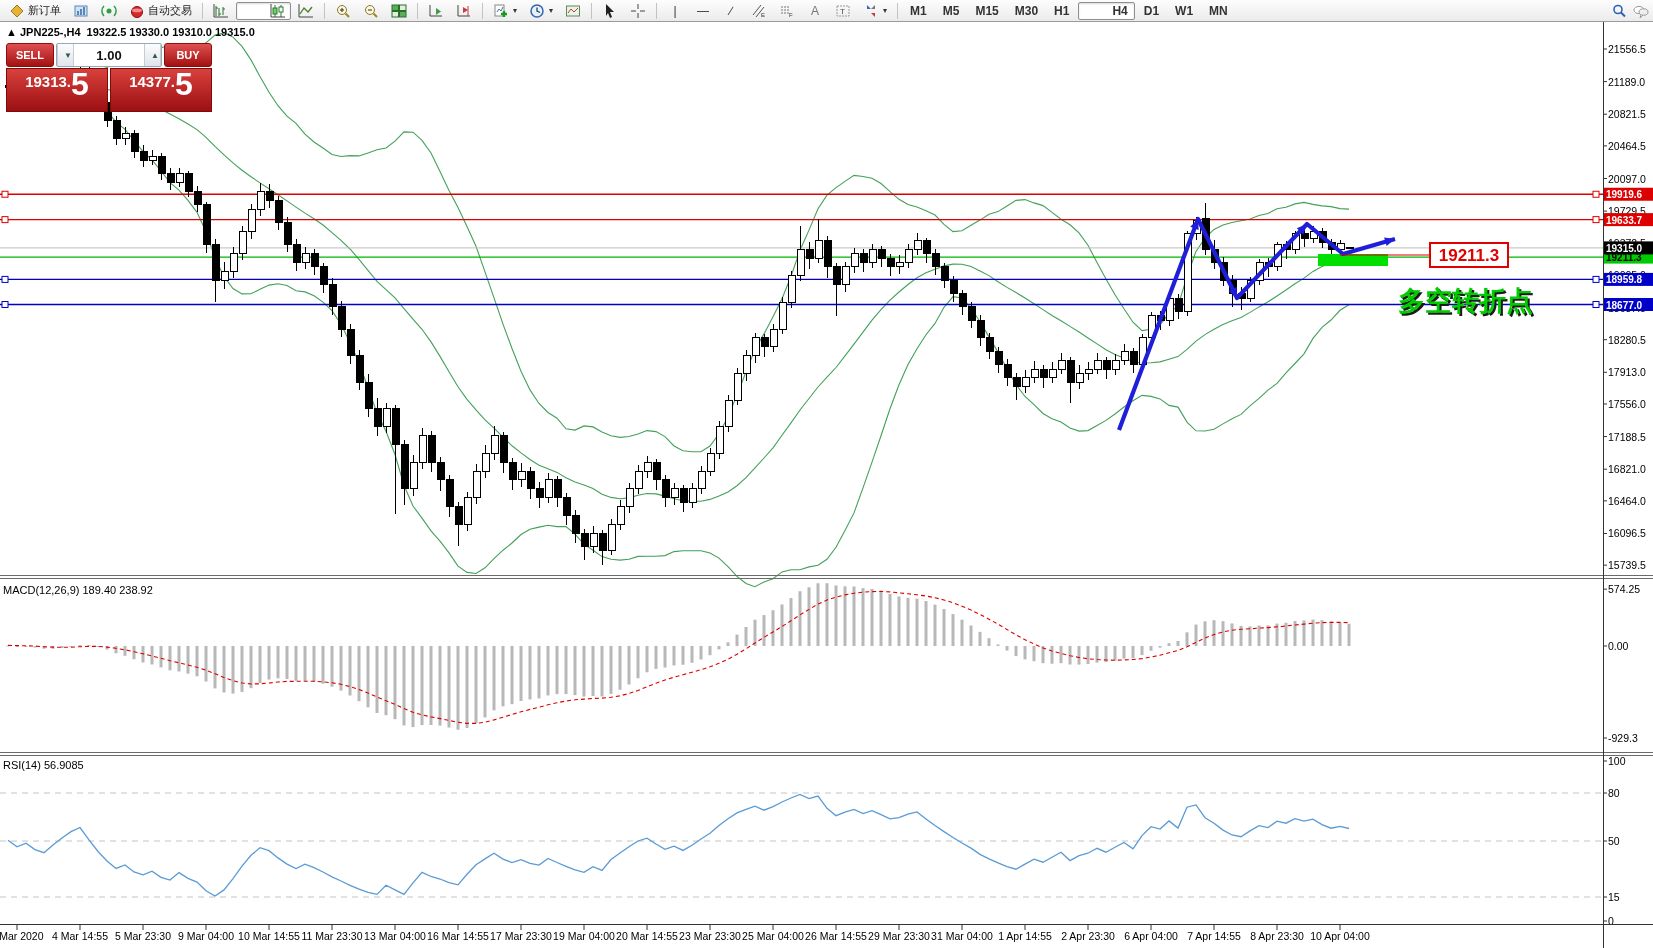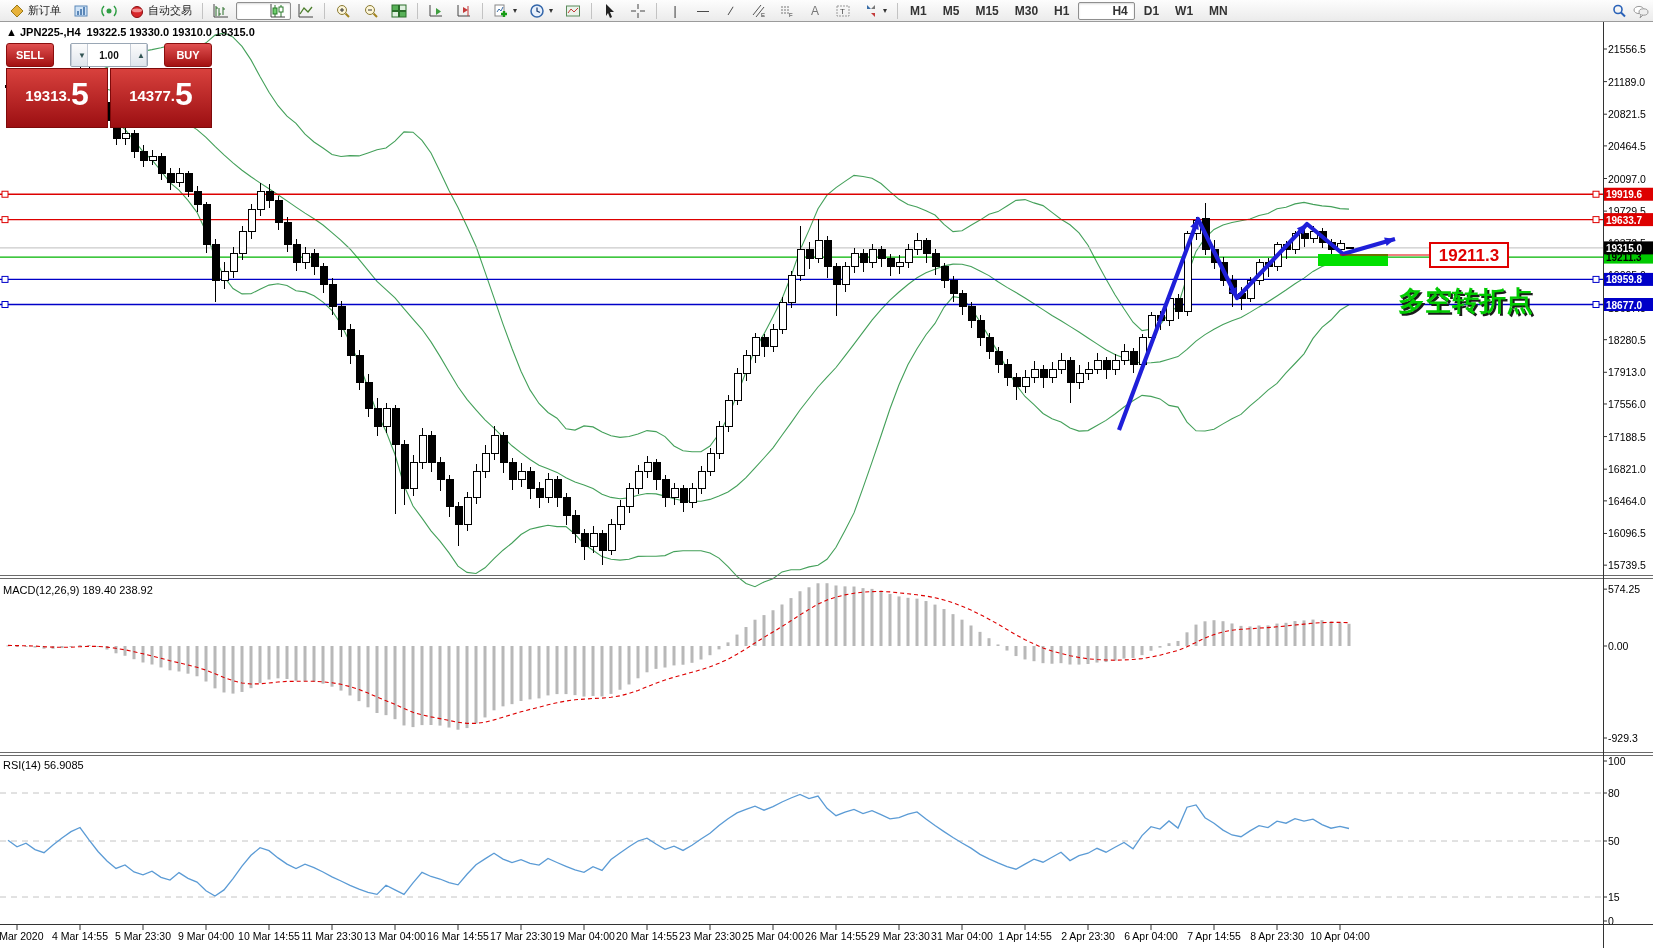--- a/index.html
+++ b/index.html
@@ -11,29 +11,29 @@
   .tbtn{display:flex;align-items:center;gap:3px;padding:1px 4px;border:1px solid transparent;border-radius:2px;height:18px;box-sizing:border-box;cursor:default;white-space:nowrap;}
   .tbtn.active{background:#fff;border-color:#8f8f8f;box-shadow:inset 0 1px 2px rgba(0,0,0,.15);padding-left:33px;}
   .sep{width:1px;height:16px;background:#c3c3c3;margin:0 3px;flex:0 0 auto;}
   .caret{font-size:8px;color:#333;margin-left:1px;}
   .tficon{width:16px;height:16px;display:inline-block;flex:0 0 auto;}
   .tf{font-size:12px;font-weight:bold;color:#333;padding:2px 6px;}
   .glyph{font-size:12px;color:#333;width:16px;text-align:center;}
   .right-icons{margin-left:auto;display:flex;gap:6px;align-items:center;}
   
   #trade{position:absolute;left:6px;top:43px;width:206px;z-index:30;font-family:"Liberation Sans",sans-serif;}
-  #trade .row1{display:flex;gap:16px;height:24px;}
+  #trade .row1{display:flex;gap:2px;height:24px;}
   .obtn{border:1px solid #8a0e0e;border-radius:3px;background:linear-gradient(#e05050,#a31111);
     color:#fff;font-size:11px;font-weight:bold;flex:0 0 48px;cursor:pointer;}
   .lotbox{display:flex;flex:1 1 auto;border:1px solid #9aa7b5;background:#fff;border-radius:2px;overflow:hidden;}
   .spin{width:17px;border:none;background:linear-gradient(#fcfcfc,#dfe5ec);font-size:8px;color:#355;cursor:pointer;border-left:1px solid #c5ccd6;border-right:1px solid #c5ccd6;}
-  .lotinput{flex:1;border:none;outline:none;text-align:center;font-size:10px;font-weight:bold;color:#111;min-width:0;}
+  .lotinput{flex:1;border:none;outline:none;text-align:center;font-size:13px;font-weight:bold;color:#111;min-width:0;}
   #trade .row2{display:flex;gap:2px;margin-top:1px;}
   .pxblock{flex:1;height:40px;background:linear-gradient(#d8413d,#9c0f12);border:1px solid #7e0a0a;
-    color:#fff;display:flex;align-items:flex-end;justify-content:center;padding-bottom:18px;}
+    color:#fff;display:flex;align-items:flex-start;justify-content:center;padding-bottom:2px;}
   .pxsmall{font-size:15px;font-weight:bold;line-height:26px;}
   .pxbig{font-size:32px;font-weight:bold;line-height:30px;}
   
   #chartsvg{position:absolute;left:0;top:22px;}
   text{font-family:"Liberation Sans",sans-serif;}
   .ticklab{font-size:10.5px;fill:#000;}
   .chiptxt{font-size:10px;font-weight:bold;}
   .panelab{font-size:11px;fill:#000;}
   .datelab{font-size:10.5px;fill:#000;}
 </style>

